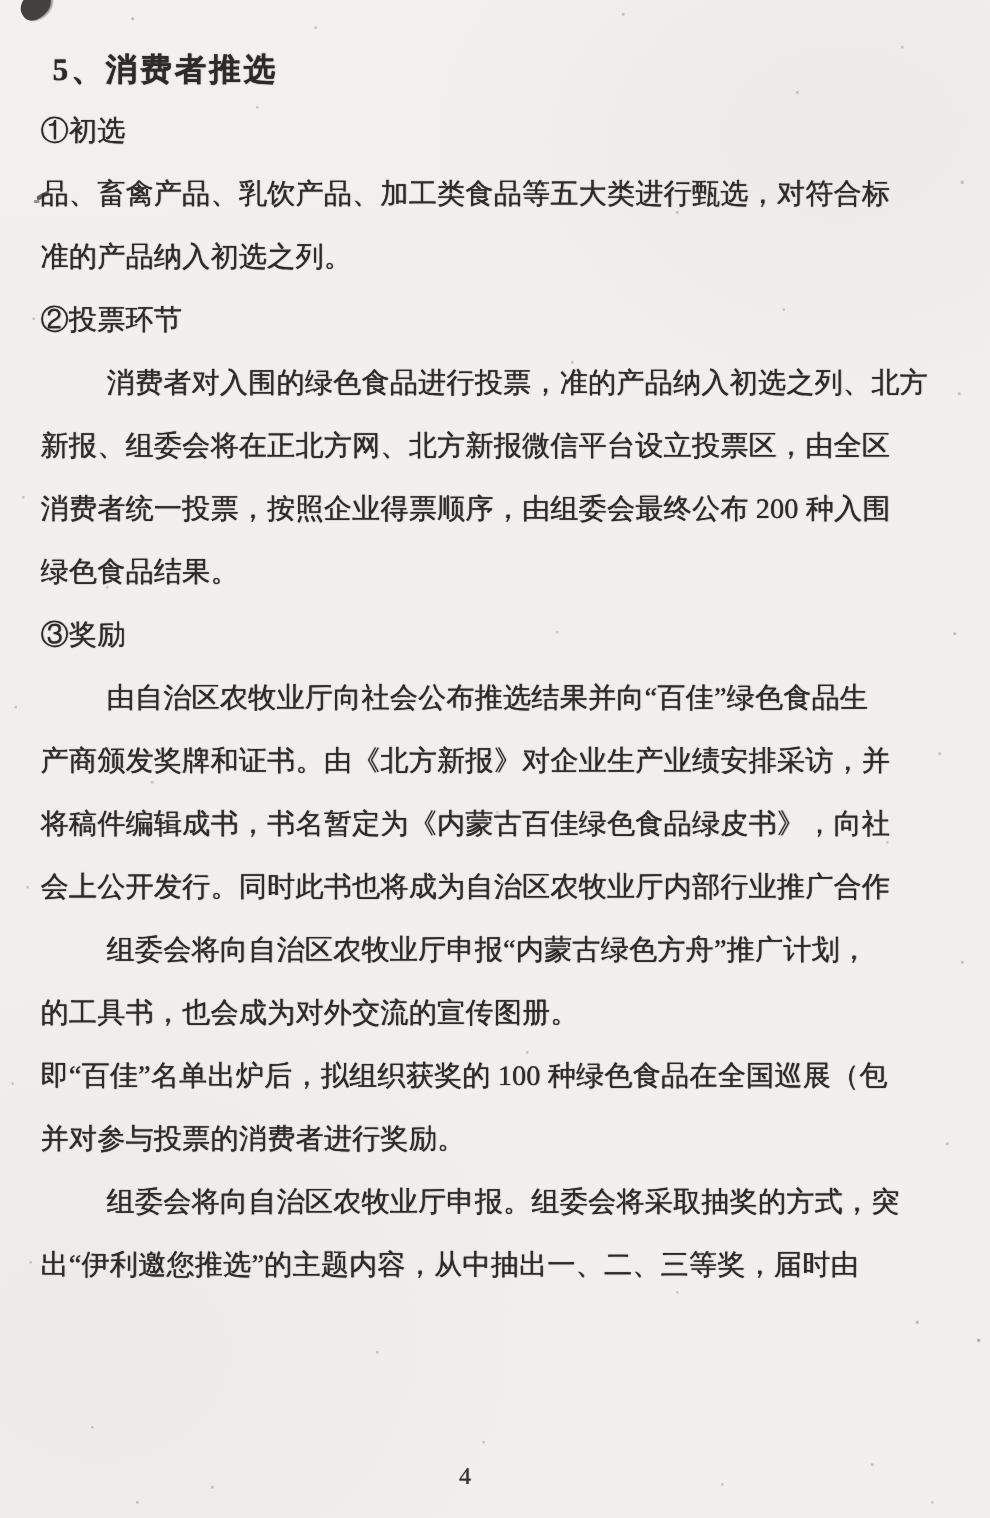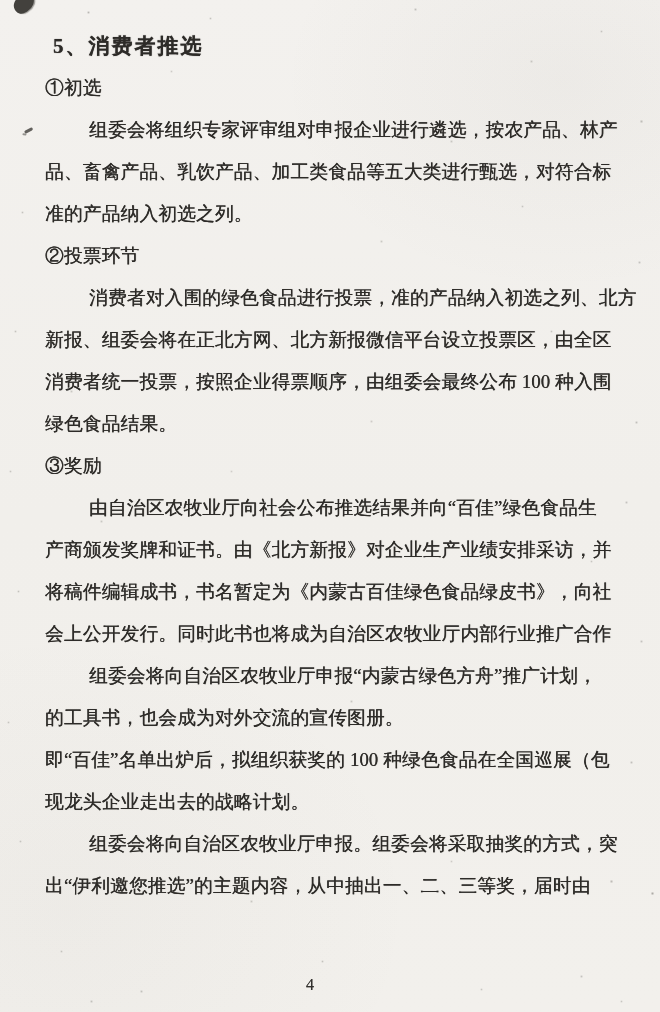--- a/index.html
+++ b/index.html
@@ -17,21 +17,21 @@
       radial-gradient(ellipse 500px 400px at 10% 90%, rgba(120,115,105,0.04), transparent 70%),
       linear-gradient(178deg, #f3f1ee 0%, #f1efeb 50%, #f2f0ec 100%);
     font-family: "Liberation Serif", "DejaVu Serif", serif;
   }
   .page {
     position: absolute;
     inset: 0;
   }
   .text-block {
     position: absolute;
-    left: 45px;
+    left: 27px;
     top: 25px;
     width: 570px;
   }
   .line {
     height: 42px;
     line-height: 42px;
     font-size: 18.8px;
     white-space: nowrap;
     color: #2d2b28;
     text-shadow: 0 0 0.6px rgba(45,43,40,0.85), 0.4px 0.4px 0.7px rgba(45,43,40,0.35);
@@ -159,39 +159,38 @@
   <div class="ink-blot"></div>
   <div class="pen-tick"></div>
   <div class="noise n1"></div>
   <div class="noise n2"></div>
 
   <main class="text-block">
 
     <div class="line heading">5、消费者推选</div>
 
     <div class="line label">①初选</div>
-    <div class="line indent">组委会将组织专家评审组对申报企业进行遴选，按农产品、林产</div>
     <div class="line">品、畜禽产品、乳饮产品、加工类食品等五大类进行甄选，对符合标</div>
     <div class="line">准的产品纳入初选之列。</div>
 
     <div class="line label">②投票环节</div>
     <div class="line indent">消费者对入围的绿色食品进行投票，准的产品纳入初选之列、北方</div>
     <div class="line">新报、组委会将在正北方网、北方新报微信平台设立投票区，由全区</div>
-    <div class="line">消费者统一投票，按照企业得票顺序，由组委会最终公布 100 种入围</div>
+    <div class="line">消费者统一投票，按照企业得票顺序，由组委会最终公布 200 种入围</div>
     <div class="line">绿色食品结果。</div>
 
     <div class="line label">③奖励</div>
     <div class="line indent">由自治区农牧业厅向社会公布推选结果并向“百佳”绿色食品生</div>
     <div class="line">产商颁发奖牌和证书。由《北方新报》对企业生产业绩安排采访，并</div>
     <div class="line">将稿件编辑成书，书名暂定为《内蒙古百佳绿色食品绿皮书》，向社</div>
     <div class="line">会上公开发行。同时此书也将成为自治区农牧业厅内部行业推广合作</div>
     <div class="line indent">组委会将向自治区农牧业厅申报“内蒙古绿色方舟”推广计划，</div>
     <div class="line">的工具书，也会成为对外交流的宣传图册。</div>
     <div class="line">即“百佳”名单出炉后，拟组织获奖的 100 种绿色食品在全国巡展（包</div>
-    <div class="line">现龙头企业走出去的战略计划。</div>
+    <div class="line">并对参与投票的消费者进行奖励。</div>
     <div class="line indent">组委会将向自治区农牧业厅申报。组委会将采取抽奖的方式，突</div>
     <div class="line">出“伊利邀您推选”的主题内容，从中抽出一、二、三等奖，届时由</div>
 
   </main>
 
   <div class="page-number">4</div>
 
 </div>
 
 </body></html>

